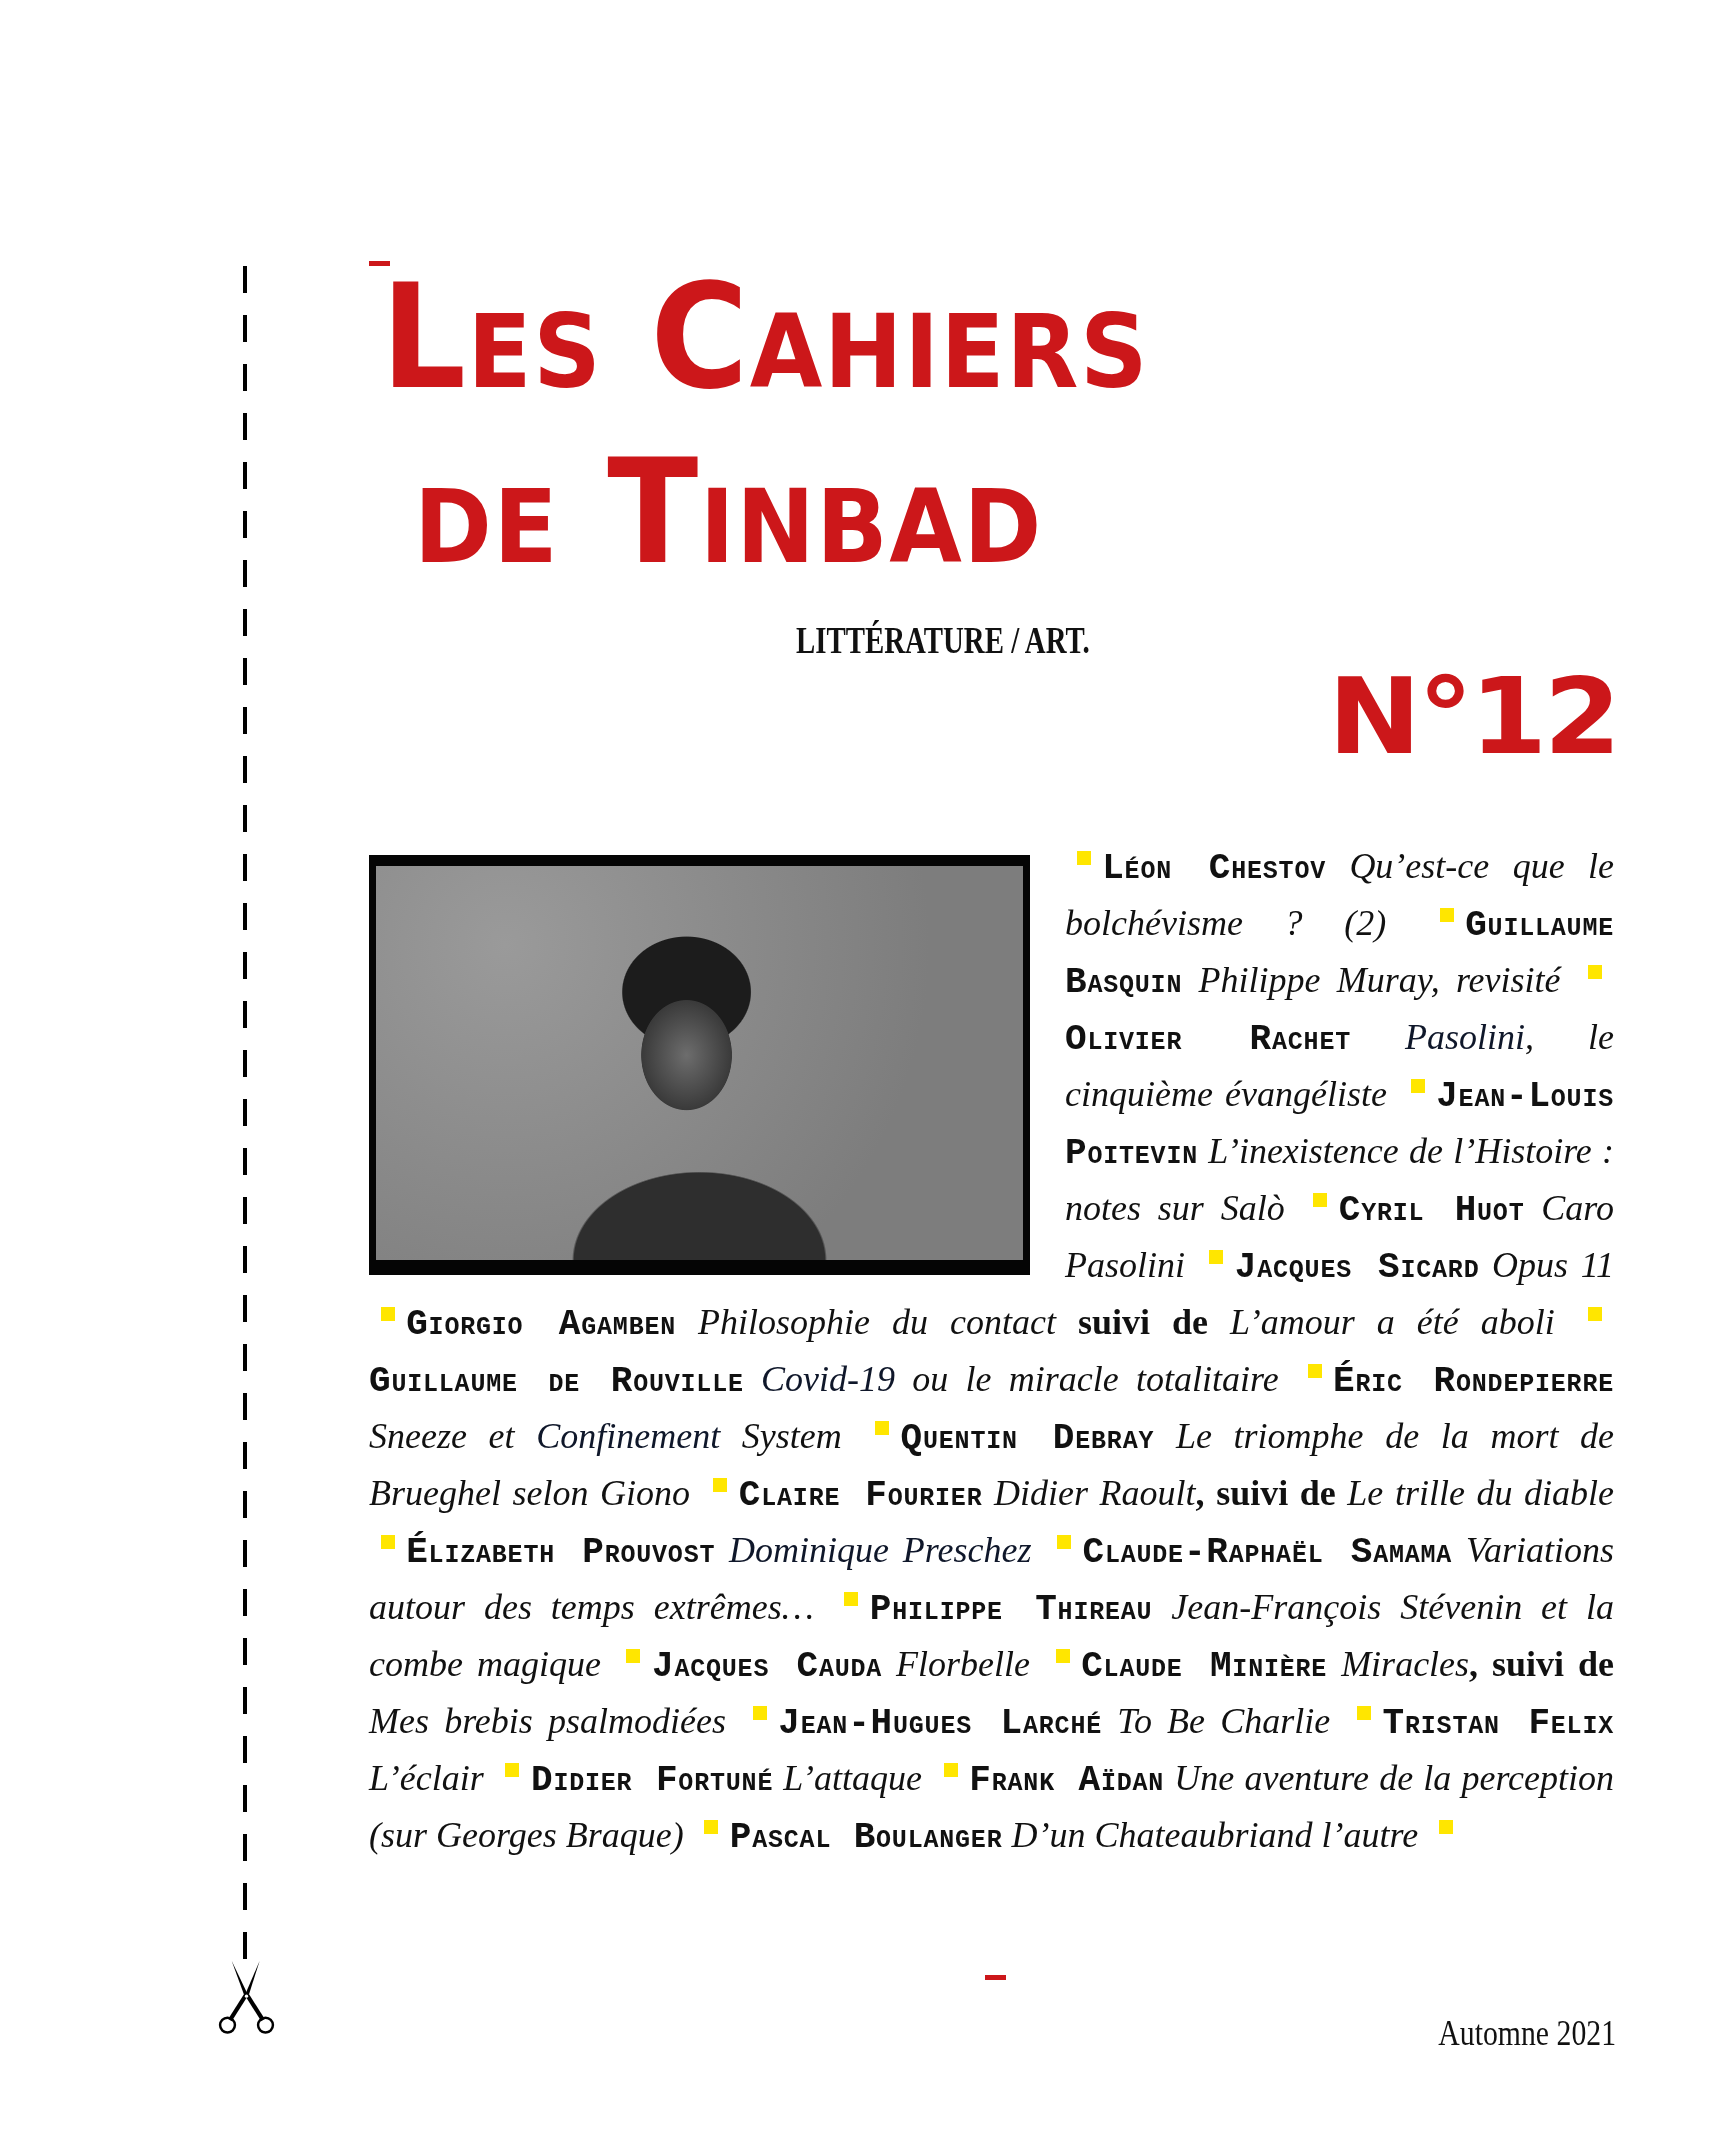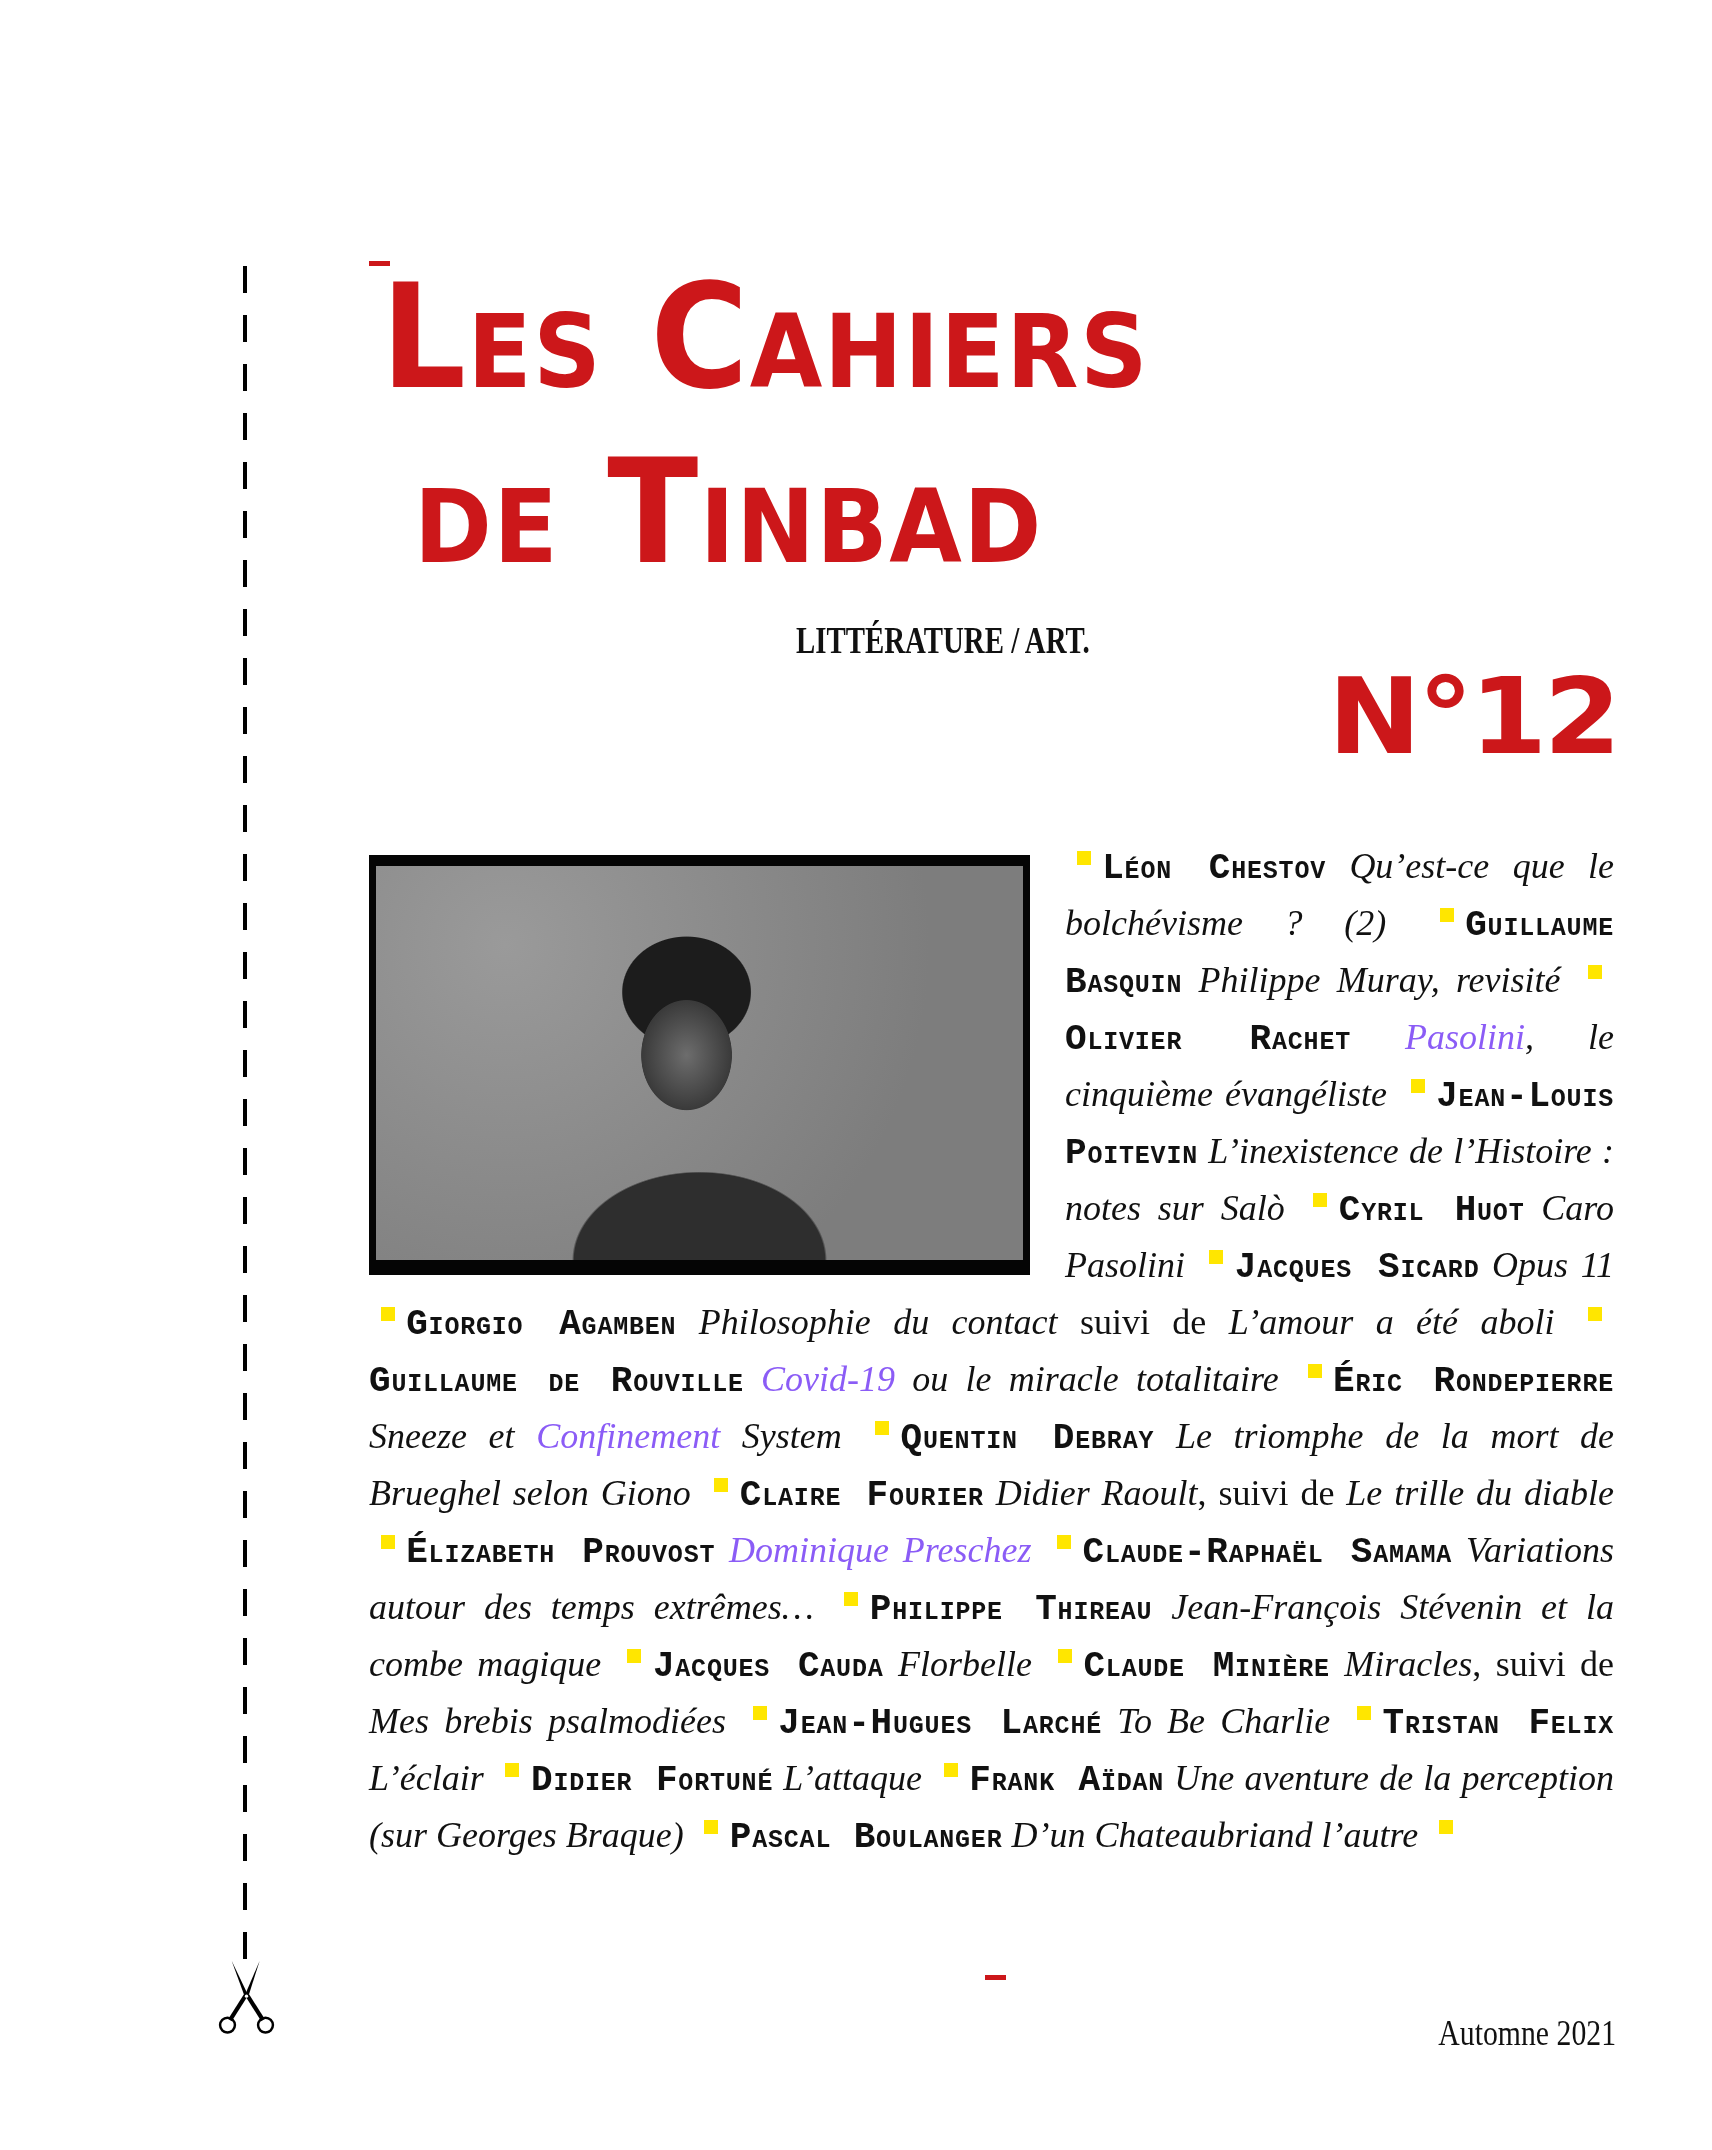--- a/index.html
+++ b/index.html
@@ -33,22 +33,22 @@
       radial-gradient(ellipse 75px 91px at 48% 48%, #6d6d6d 0%, #3a3a3a 60%, transparent 61%),
       radial-gradient(ellipse 116px 100px at 48% 32%, #1c1c1c 0%, #1c1c1c 55%, transparent 56%),
       radial-gradient(ellipse 216px 150px at 50% 100%, #2e2e2e 0%, #2e2e2e 58%, transparent 59%),
       radial-gradient(circle at 20% 20%, #9a9a9a, #7d7d7d 70%); }
 
   .contents { position:absolute; left:369px; top:839px; width:1245px; font-size:36px;
     line-height:55px; text-align:justify; }
   .contents .float-spacer { float:left; width:696px; height:440px; }
   .contents .author { font-weight:bold; font-variant:small-caps; letter-spacing:0.8px;font-family:Liberation Mono, monospace; }
   .contents .work { font-style:italic; }
-  .contents .work.red { color:#8b5cf6; }
-  .contents .plain { font-style:normal; }
+  .contents .work.red { color:#0f172a; }
+  .contents .plain { font-style:normal;font-weight:bold; }
   .bullet { display:inline-block; width:14px; height:14px; background:#ffe600; margin:0 11.6px;
     vertical-align:0.35em; }
 
   .date { position:absolute; right:97px; top:2014px; font-size:35px; white-space:nowrap;
     transform:scaleX(0.85); transform-origin:right top; }
 </style>
 </head>
 <body>
 
 <div class="cut-line"></div>

